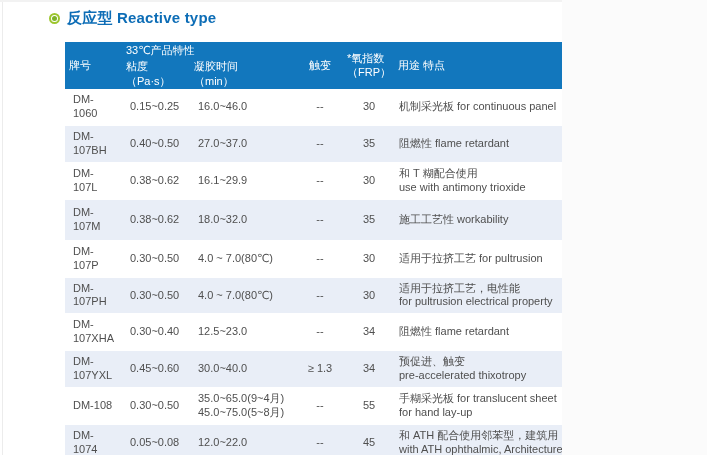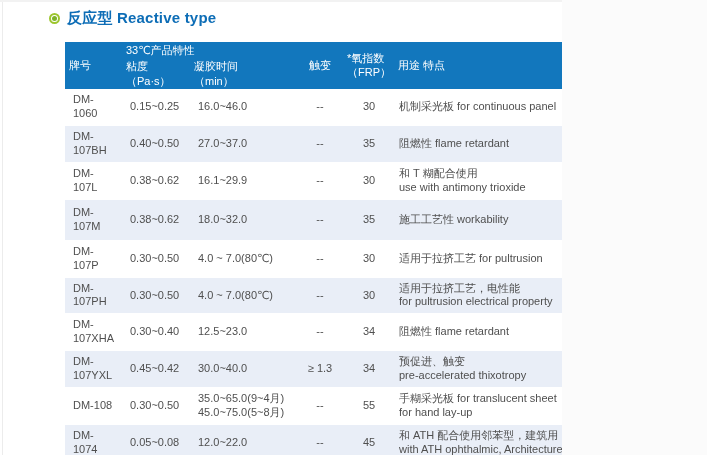--- a/index.html
+++ b/index.html
@@ -173,21 +173,21 @@
         <td class="td-visc">0.30~0.40</td>
         <td class="td-gel">12.5~23.0</td>
         <td class="td-center">--</td>
         <td class="td-center">34</td>
         <td class="td-usage">阻燃性 flame retardant</td>
         <td class="td-cert"></td>
       </tr>
       <tr>
         <td class="td-brand">DM-
 107YXL</td>
-        <td class="td-visc">0.45~0.42</td>
+        <td class="td-visc">0.45~0.60</td>
         <td class="td-gel">30.0~40.0</td>
         <td class="td-center">≥ 1.3</td>
         <td class="td-center">34</td>
         <td class="td-usage">预促进、触变
 pre-accelerated thixotropy</td>
         <td class="td-cert"></td>
       </tr>
       <tr>
         <td class="td-brand">DM-108</td>
         <td class="td-visc">0.30~0.50</td>

